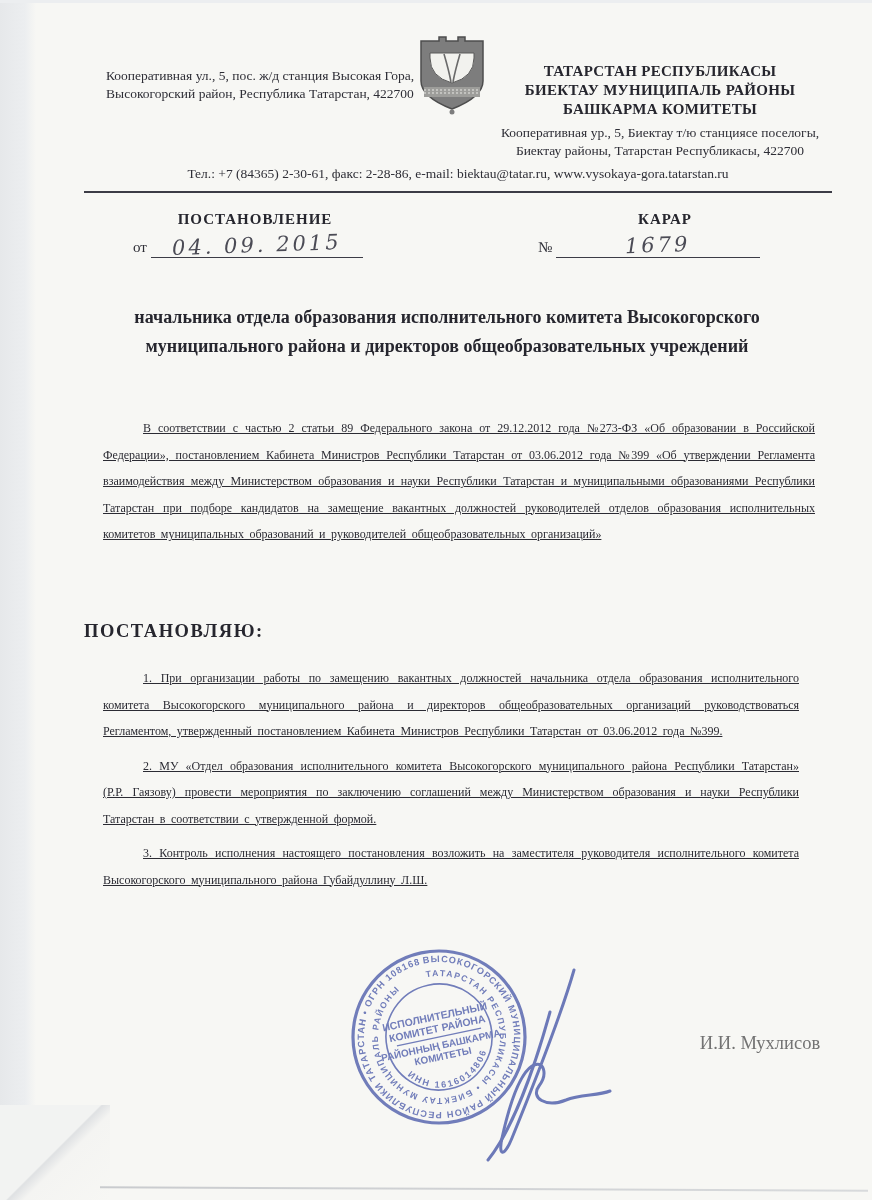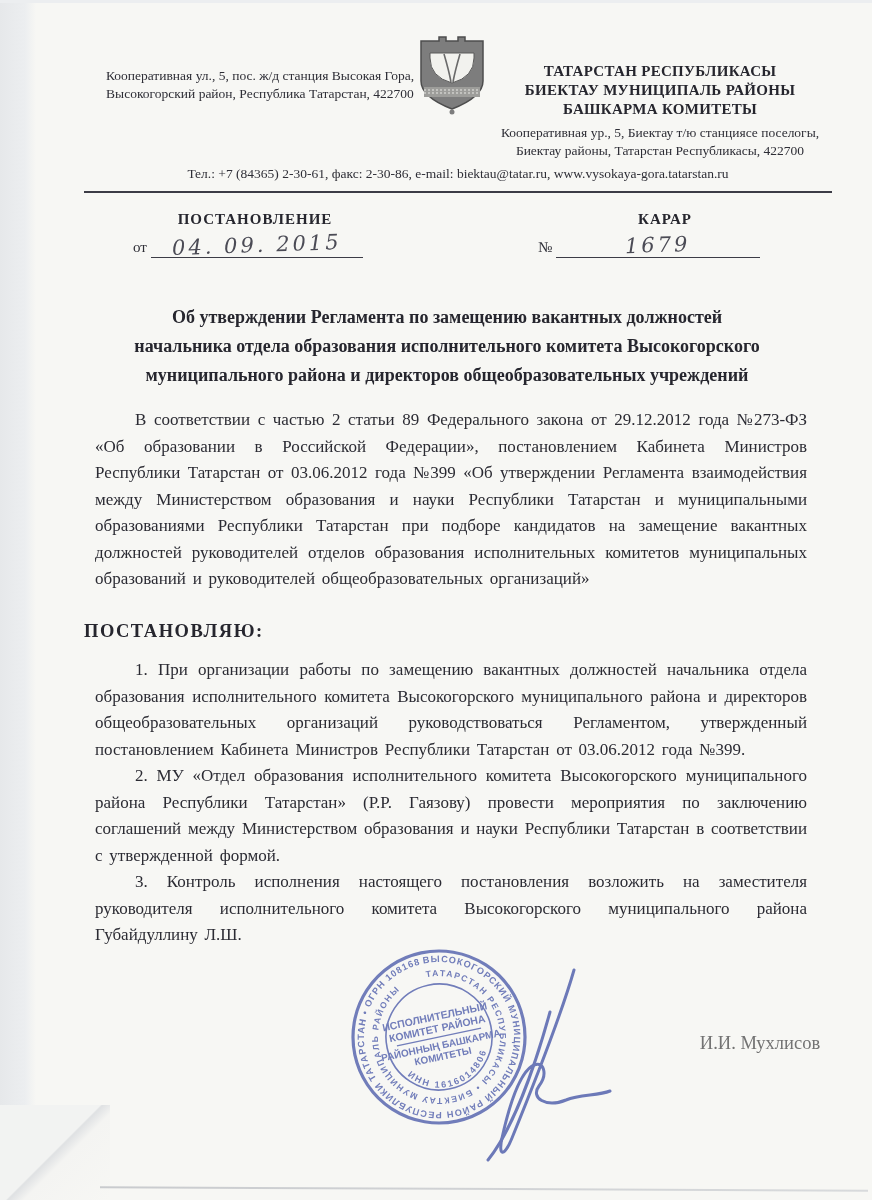--- a/index.html
+++ b/index.html
@@ -39,22 +39,22 @@
   .hand{font-family:"DejaVu Serif", serif;font-style:italic;color:#4b4b55;
     font-size:21px;letter-spacing:3px;display:inline-block;transform:rotate(-2deg);}
   .date-row{left:133px;top:233px;}
   .date-row .blank{width:212px;}
   .num-row{left:538px;top:233px;}
   .num-row .blank{width:204px;}
 
   
   .doc-title{position:absolute;left:84px;top:303px;width:726px;text-align:center;
     font-weight:bold;font-size:18px;line-height:29px;color:#26262e;}
-  .para{font-size:17px;line-height:26.5px;text-align:justify;text-indent:40px;
-    word-spacing:2.5px;color:#2b2b33;margin:0;}
+  .para{font-size:12px;line-height:26.5px;text-align:justify;text-indent:40px;
+    word-spacing:2.5px;color:#2b2b33;margin:8px;text-decoration:underline;}
   .intro{position:absolute;left:95px;top:407px;width:712px;}
   .resolve{position:absolute;left:84px;top:621px;width:726px;
     font-weight:bold;font-size:18.5px;letter-spacing:1.5px;color:#26262e;}
   .items{position:absolute;left:95px;top:657px;width:712px;}
 
   
   .sig-pos{position:absolute;left:103px;top:986px;width:310px;
     font-size:18.5px;line-height:29.5px;color:#2b2b33;}
   .sig-name{position:absolute;left:680px;top:1033px;width:160px;
     font-size:18.5px;color:#737373;text-align:center;}
@@ -97,42 +97,41 @@
       <div>ТАТАРСТАН РЕСПУБЛИКАСЫ</div>
       <div>БИЕКТАУ МУНИЦИПАЛЬ РАЙОНЫ</div>
       <div>БАШКАРМА КОМИТЕТЫ</div>
     </div>
     <div class="org-addr">
       <div>Кооперативная ур., 5, Биектау т/ю станциясе поселогы,</div>
       <div>Биектау районы, Татарстан Республикасы, 422700</div>
     </div>
   </div>
 
-  <div class="contact">Тел.: +7 (84365) 2-30-61, факс: 2-30-86,  e-mail: biektau@tatar.ru, www.vysokaya-gora.tatarstan.ru</div>
+  <div class="contact">Тел.: +7 (84365) 2-30-61, факс: 2-28-86,  e-mail: biektau@tatar.ru, www.vysokaya-gora.tatarstan.ru</div>
   <div class="rule"></div>
 
   <div class="doc-type doc-type-ru">ПОСТАНОВЛЕНИЕ</div>
   <div class="doc-type doc-type-tat">КАРАР</div>
 
   <div class="fill-row date-row">
     <span class="lbl">от</span>
     <span class="blank">
       <span class="hand">04. 09. 2015</span>
     </span>
   </div>
 
   <div class="fill-row num-row">
     <span class="lbl">№</span>
     <span class="blank">
       <span class="hand">1679</span>
     </span>
   </div>
 
   <div class="doc-title">
-    <div>Об утверждении Регламента по замещению вакантных должностей</div>
     <div>начальника отдела образования исполнительного комитета Высокогорского</div>
     <div>муниципального района и директоров общеобразовательных учреждений</div>
   </div>
 
   <p class="para intro">В соответствии с частью 2 статьи 89 Федерального закона от 29.12.2012 года №273-ФЗ «Об образовании в Российской Федерации», постановлением Кабинета Министров Республики Татарстан от 03.06.2012 года №399 «Об утверждении Регламента взаимодействия между Министерством образования и науки Республики Татарстан и муниципальными образованиями Республики Татарстан при  подборе кандидатов на замещение вакантных должностей руководителей отделов образования исполнительных комитетов муниципальных образований и руководителей общеобразовательных организаций»</p>
 
   <div class="resolve">ПОСТАНОВЛЯЮ:</div>
 
   <div class="items">
     <p class="para">1. При организации работы по замещению вакантных должностей начальника отдела  образования исполнительного комитета Высокогорского муниципального района  и директоров общеобразовательных организаций руководствоваться Регламентом, утвержденный постановлением Кабинета Министров Республики Татарстан от 03.06.2012 года №399.</p>

